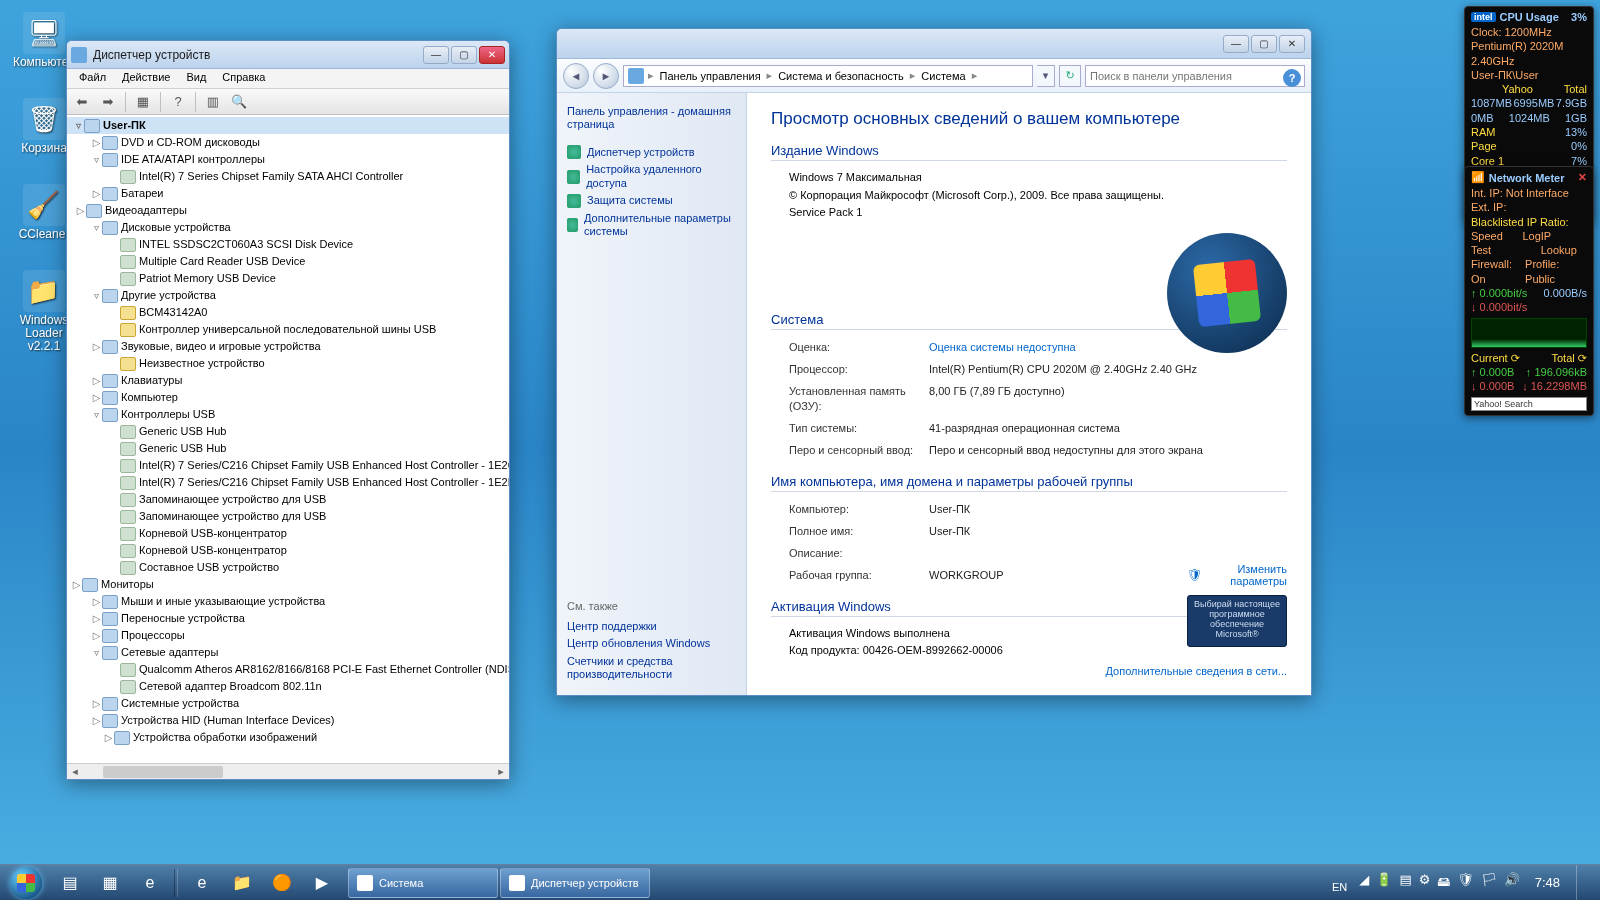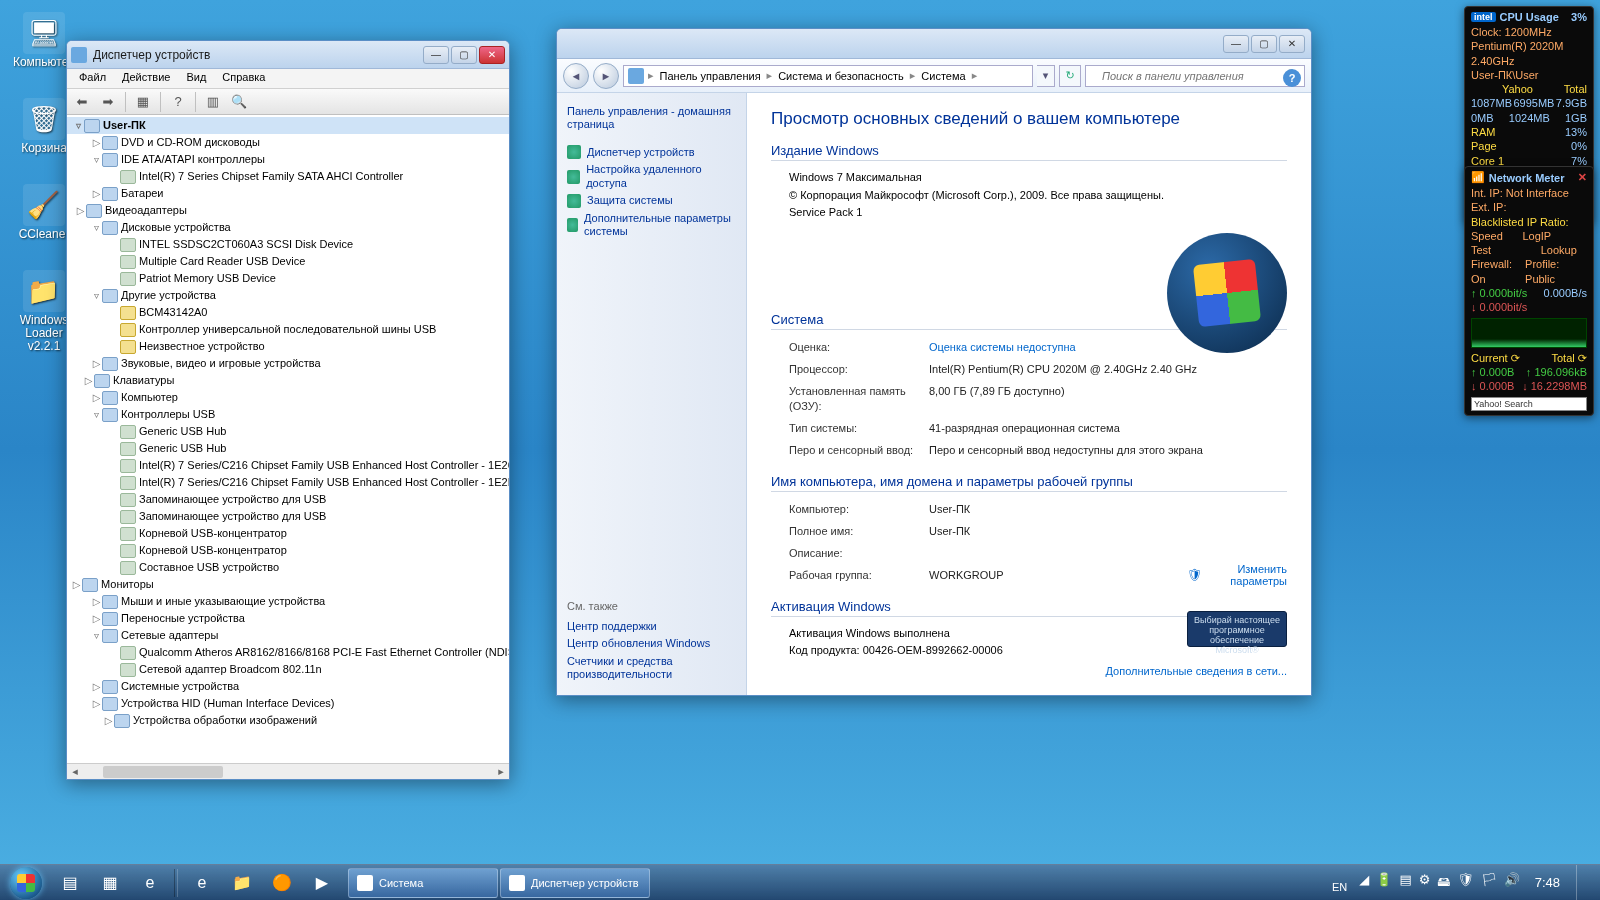--- a/index.html
+++ b/index.html
@@ -41,42 +41,42 @@
 .sys-win .top-strip { height:30px; background:linear-gradient(to bottom,#dce8f6,#bcd3ed); border-bottom:1px solid #a0b8d8; display:flex; align-items:center; padding:0 6px; justify-content:flex-end; }
 .nav-strip { height:34px; background:linear-gradient(to bottom,#fafcff,#e8f0fa); border-bottom:1px solid #c4d4e8; display:flex; align-items:center; padding:0 6px; gap:4px; }
 .nav-round { width:26px; height:26px; border-radius:50%; background:radial-gradient(circle at 30% 30%, #fff, #b8c8dc); border:1px solid #94acc8; display:flex; align-items:center; justify-content:center; color:#557; }
 .crumb-box { flex:1; height:22px; border:1px solid #aac; background:#fff; display:flex; align-items:center; padding:0 4px; gap:4px; }
 .crumb-box .ci { width:16px; height:16px; background:#6aa8e0; border-radius:2px; }
 .crumb-box .cs { color:#888; }
 .crumb-box .ct { color:#000; cursor:default; padding:0 2px; }
 .crumb-drop { width:18px; height:22px; border:1px solid #aac; border-left:none; background:#f4f8fc; display:flex; align-items:center; justify-content:center; color:#557; }
 .refresh-btn { width:22px; height:22px; border:1px solid #aac; background:#f4f8fc; display:flex; align-items:center; justify-content:center; color:#2a7; }
 .search-box { width:220px; height:22px; border:1px solid #aac; background:#fff; display:flex; align-items:center; padding:0 4px; }
-.search-box input { border:none; outline:none; flex:1; font-style:italic; color:#888; background:transparent;margin-left:12px; }
+.search-box input { border:none; outline:none; flex:1; color:#888; background:transparent; }
 .search-box .sicon { color:#557; }
 .sys-body { flex:1; display:flex; background:#fff; overflow:hidden; }
 .sys-side { width:190px; background:linear-gradient(to right,#f0f4fa,#e0e8f4); border-right:1px solid #c4d4e8; padding:12px 10px; display:flex; flex-direction:column; gap:6px; }
 .sys-side .hdr { color:#003399; margin-bottom:6px; line-height:1.2; }
 .sys-side .lnk { color:#003399; cursor:default; display:flex; align-items:center; gap:6px; line-height:1.2; padding:2px 0; }
 .sys-side .lnk .shield { width:14px; height:14px; background:radial-gradient(circle,#4b9,#296); border-radius:2px; }
 .sys-side .sa { margin-top:auto; color:#666; }
 .sys-side .sa .hdr2 { color:#666; margin-bottom:6px; }
 .sys-side .sa .lnk { color:#003399; }
 .sys-main { flex:1; padding:16px 24px; overflow:auto; position:relative; }
 .sys-main h1 { color:#003399; font-size:17px; font-weight:normal; margin-bottom:14px; }
 .section-hdr { color:#003399; font-size:13px; border-bottom:1px solid #d0d8e4; padding-bottom:2px; margin:10px 0 8px; }
 .kv-row { display:flex; padding:2px 0 6px 18px; line-height:1.3; }
 .kv-row .k { width:140px; color:#333; }
 .kv-row .v { flex:1; color:#222; }
 .kv-row .v.link { color:#0066cc; cursor:default; }
 .win-logo { position:absolute; right:24px; top:140px; width:120px; height:120px; border-radius:50%; background:radial-gradient(circle at 35% 30%,#2c6aa8,#0a2848); display:flex; align-items:center; justify-content:center; }
 .win-logo::after { content:""; width:62px; height:62px; background:conic-gradient(#e33 0 25%, #4b4 25% 50%, #36d 50% 75%, #fc3 75% 100%); border-radius:6px; transform:rotate(-6deg); }
 .chg-link { position:absolute; right:24px; top:470px; color:#0066cc; cursor:default; display:flex; gap:4px; align-items:center; text-align:right; width:100px; }
 .chg-link::before{ content:"🛡"; font-size:12px; }
-.genuine-badge { position:absolute; right:24px; bottom:48px; width:100px; height:36px; background:#1a3a6a; border:1px solid #0a2040; color:#cde; font-size:9px; text-align:center; padding:4px; border-radius:3px; line-height:1.1;}
+.genuine-badge { position:absolute; right:24px; bottom:48px; width:100px; height:52px; background:#1a3a6a; border:1px solid #0a2040; color:#cde; font-size:9px; text-align:center; padding:4px; border-radius:3px; line-height:1.1;}
 .more-link { position:absolute; right:24px; bottom:18px; color:#0066cc; cursor:default; }
 .help-btn { width:18px; height:18px; border-radius:50%; background:#4a90d8; color:#fff; display:flex; align-items:center; justify-content:center; font-weight:bold; position:absolute; right:10px; top:40px; }
 
 
 .gadget { position:absolute; right:6px; background:#0a0a0a; color:#ddd; border:1px solid #333; border-radius:4px; padding:4px 6px; font-size:10px; width:130px; box-shadow:0 2px 8px rgba(0,0,0,0.5); }
 .gadget .g-title { display:flex; align-items:center; gap:4px; font-weight:bold; color:#9cf; margin-bottom:2px; }
 .gadget .g-title .intel { background:#06c; color:#fff; padding:0 3px; border-radius:2px; font-size:9px; }
 .gadget .g-row { display:flex; justify-content:space-between; color:#9cf; font-size:9px; line-height:1.3; }
 .gadget .g-row .o { color:#fa6; }
 .gadget .g-row .y { color:#fd4; }
@@ -155,37 +155,38 @@
       <div class="tree-node" style="padding-left: 42px;"><span class="expander">&nbsp;</span><span class="n-icon dev"></span>Intel(R) 7 Series Chipset Family SATA AHCI Controller</div>
       <div class="tree-node" style="padding-left: 24px;"><span class="expander">▷</span><span class="n-icon"></span>Батареи</div>
       <div class="tree-node" style="padding-left: 8px;"><span class="expander">▷</span><span class="n-icon"></span>Видеоадаптеры</div>
       <div class="tree-node" style="padding-left: 24px;"><span class="expander">▿</span><span class="n-icon"></span>Дисковые устройства</div>
       <div class="tree-node" style="padding-left: 42px;"><span class="expander">&nbsp;</span><span class="n-icon dev"></span>INTEL SSDSC2CT060A3 SCSI Disk Device</div>
       <div class="tree-node" style="padding-left: 42px;"><span class="expander">&nbsp;</span><span class="n-icon dev"></span>Multiple Card  Reader USB Device</div>
       <div class="tree-node" style="padding-left: 42px;"><span class="expander">&nbsp;</span><span class="n-icon dev"></span>Patriot Memory USB Device</div>
       <div class="tree-node" style="padding-left: 24px;"><span class="expander">▿</span><span class="n-icon"></span>Другие устройства</div>
       <div class="tree-node" style="padding-left: 42px;"><span class="expander">&nbsp;</span><span class="n-icon warn"></span>BCM43142A0</div>
       <div class="tree-node" style="padding-left: 42px;"><span class="expander">&nbsp;</span><span class="n-icon warn"></span>Контроллер универсальной последовательной шины USB</div>
+      <div class="tree-node" style="padding-left: 24px;"><span class="expander">▷</span><span class="n-icon"></span>Звуковые, видео и игровые устройства</div>
       <div class="tree-node" style="padding-left: 42px;"><span class="expander">&nbsp;</span><span class="n-icon warn"></span>Неизвестное устройство</div>
-      <div class="tree-node" style="padding-left: 24px;"><span class="expander">▷</span><span class="n-icon"></span>Звуковые, видео и игровые устройства</div>
-      <div class="tree-node" style="padding-left: 16px;"><span class="expander">▷</span><span class="n-icon"></span>Клавиатуры</div>
+      <div class="tree-node" style="padding-left: 24px;"><span class="expander">▷</span><span class="n-icon"></span>Клавиатуры</div>
       <div class="tree-node" style="padding-left: 24px;"><span class="expander">▷</span><span class="n-icon"></span>Компьютер</div>
       <div class="tree-node" style="padding-left: 24px;"><span class="expander">▿</span><span class="n-icon"></span>Контроллеры USB</div>
       <div class="tree-node" style="padding-left: 42px;"><span class="expander">&nbsp;</span><span class="n-icon dev"></span>Generic USB Hub</div>
       <div class="tree-node" style="padding-left: 42px;"><span class="expander">&nbsp;</span><span class="n-icon dev"></span>Generic USB Hub</div>
       <div class="tree-node" style="padding-left: 42px;"><span class="expander">&nbsp;</span><span class="n-icon dev"></span>Intel(R) 7 Series/C216 Chipset Family USB Enhanced Host Controller - 1E26</div>
       <div class="tree-node" style="padding-left: 42px;"><span class="expander">&nbsp;</span><span class="n-icon dev"></span>Intel(R) 7 Series/C216 Chipset Family USB Enhanced Host Controller - 1E2D</div>
       <div class="tree-node" style="padding-left: 42px;"><span class="expander">&nbsp;</span><span class="n-icon dev"></span>Запоминающее устройство для USB</div>
       <div class="tree-node" style="padding-left: 42px;"><span class="expander">&nbsp;</span><span class="n-icon dev"></span>Запоминающее устройство для USB</div>
       <div class="tree-node" style="padding-left: 42px;"><span class="expander">&nbsp;</span><span class="n-icon dev"></span>Корневой USB-концентратор</div>
       <div class="tree-node" style="padding-left: 42px;"><span class="expander">&nbsp;</span><span class="n-icon dev"></span>Корневой USB-концентратор</div>
       <div class="tree-node" style="padding-left: 42px;"><span class="expander">&nbsp;</span><span class="n-icon dev"></span>Составное USB устройство</div>
       <div class="tree-node" style=""><span class="expander">▷</span><span class="n-icon"></span>Мониторы</div>
       <div class="tree-node" style="padding-left: 24px;"><span class="expander">▷</span><span class="n-icon"></span>Мыши и иные указывающие устройства</div>
       <div class="tree-node" style="padding-left: 24px;"><span class="expander">▷</span><span class="n-icon"></span>Переносные устройства</div>
+      <div class="tree-node" style="padding-left: 24px;"><span class="expander">▷</span><span class="n-icon"></span>Процессоры</div>
       <div class="tree-node" style="padding-left: 24px;"><span class="expander">▿</span><span class="n-icon"></span>Сетевые адаптеры</div>
       <div class="tree-node" style="padding-left: 42px;"><span class="expander">&nbsp;</span><span class="n-icon dev"></span>Qualcomm Atheros AR8162/8166/8168 PCI-E Fast Ethernet Controller (NDIS</div>
       <div class="tree-node" style="padding-left: 42px;"><span class="expander">&nbsp;</span><span class="n-icon dev"></span>Сетевой адаптер Broadcom 802.11n</div>
       <div class="tree-node" style="padding-left: 24px;"><span class="expander">▷</span><span class="n-icon"></span>Системные устройства</div>
       <div class="tree-node" style="padding-left: 24px;"><span class="expander">▷</span><span class="n-icon"></span>Устройства HID (Human Interface Devices)</div>
       <div class="tree-node" style="padding-left: 36px;"><span class="expander">▷</span><span class="n-icon"></span>Устройства обработки изображений</div>
     </div>
   <div class="hscroll">
     <div class="ar">◂</div>
       <div class="thumb"></div>

